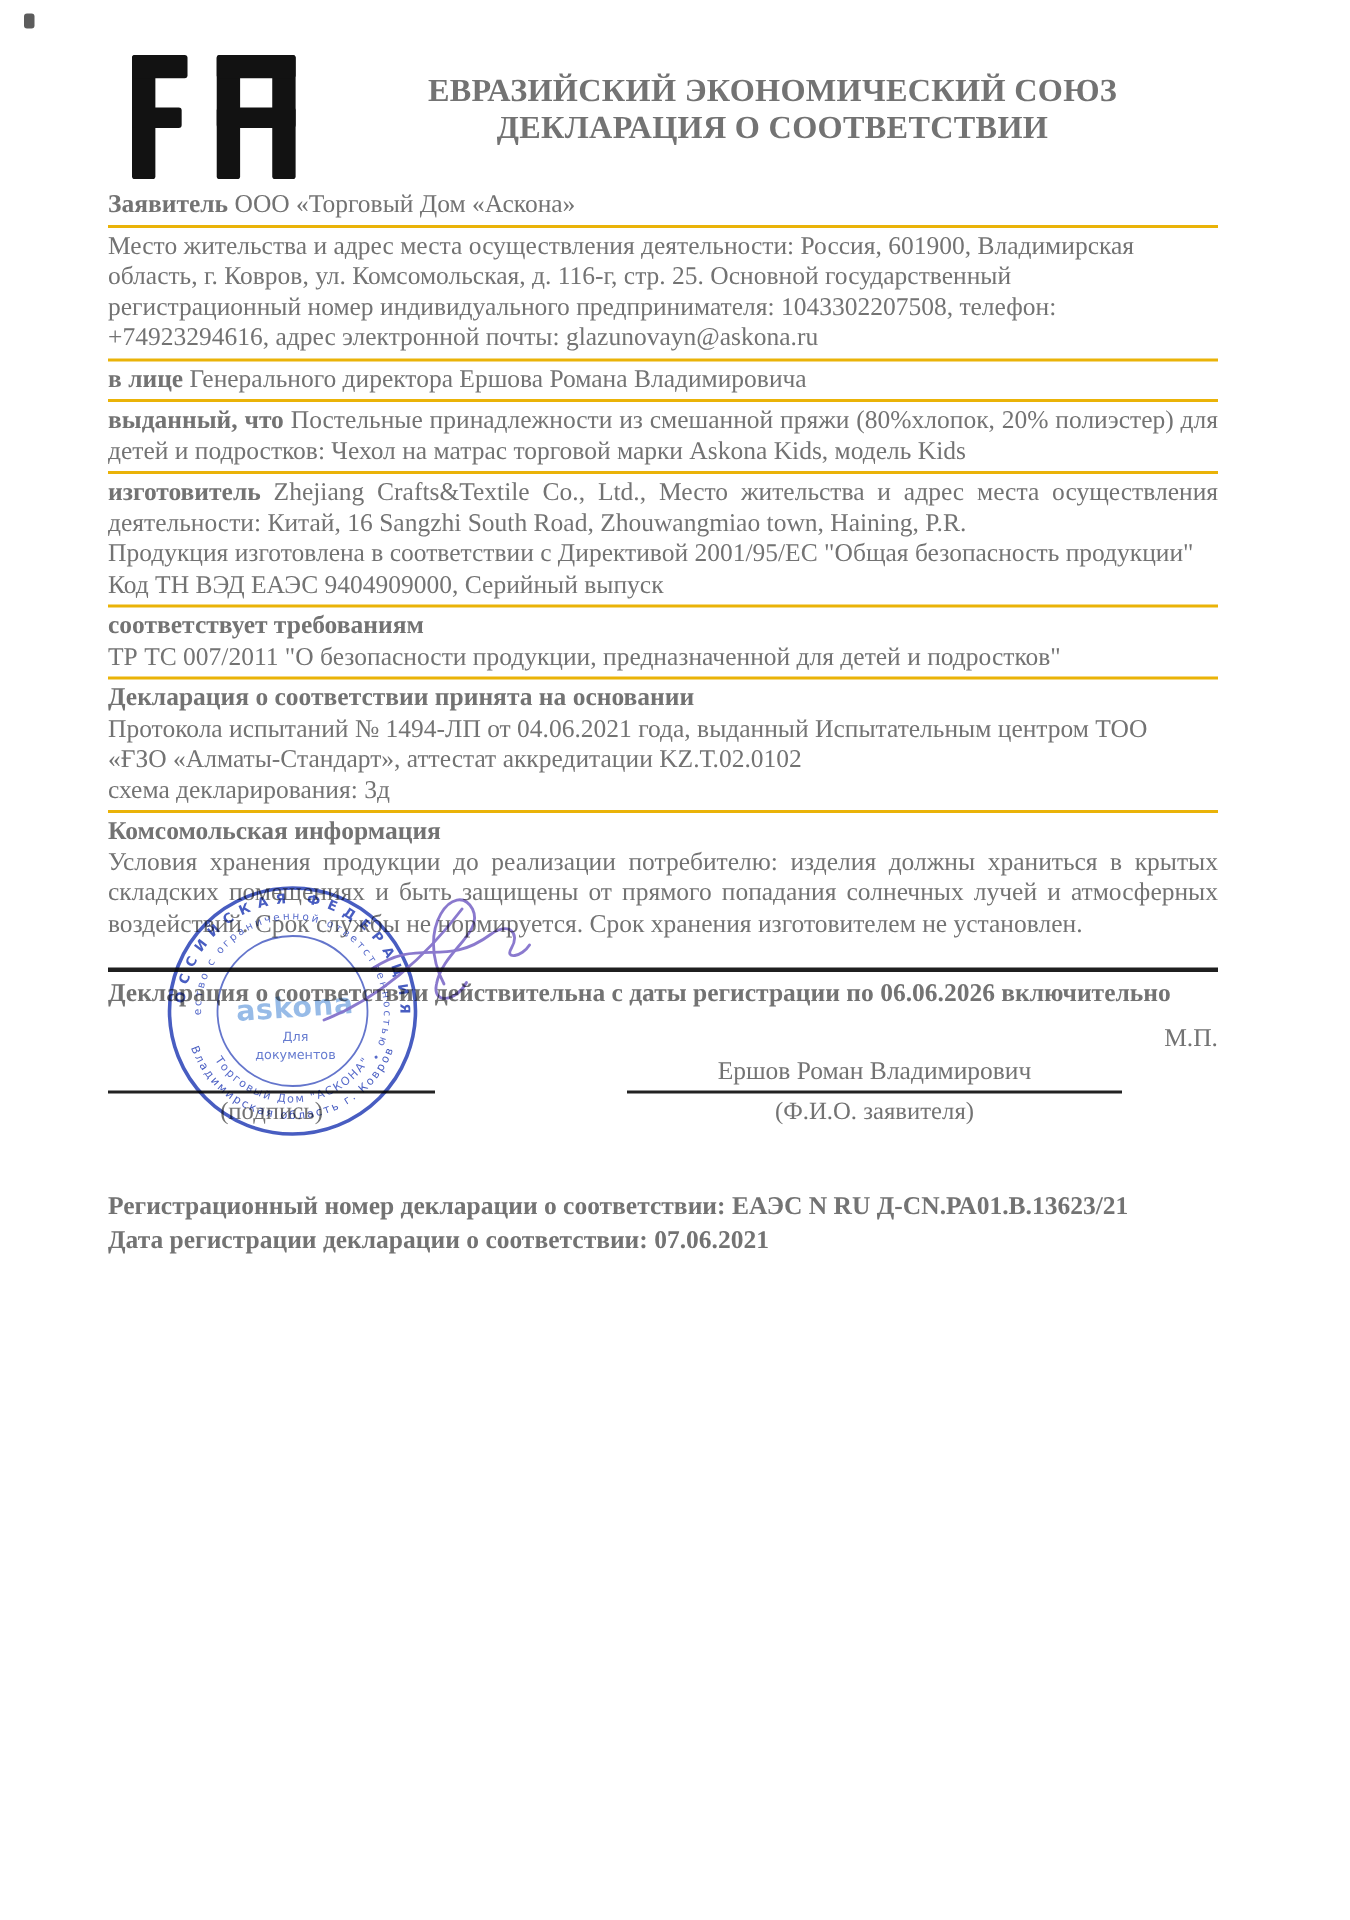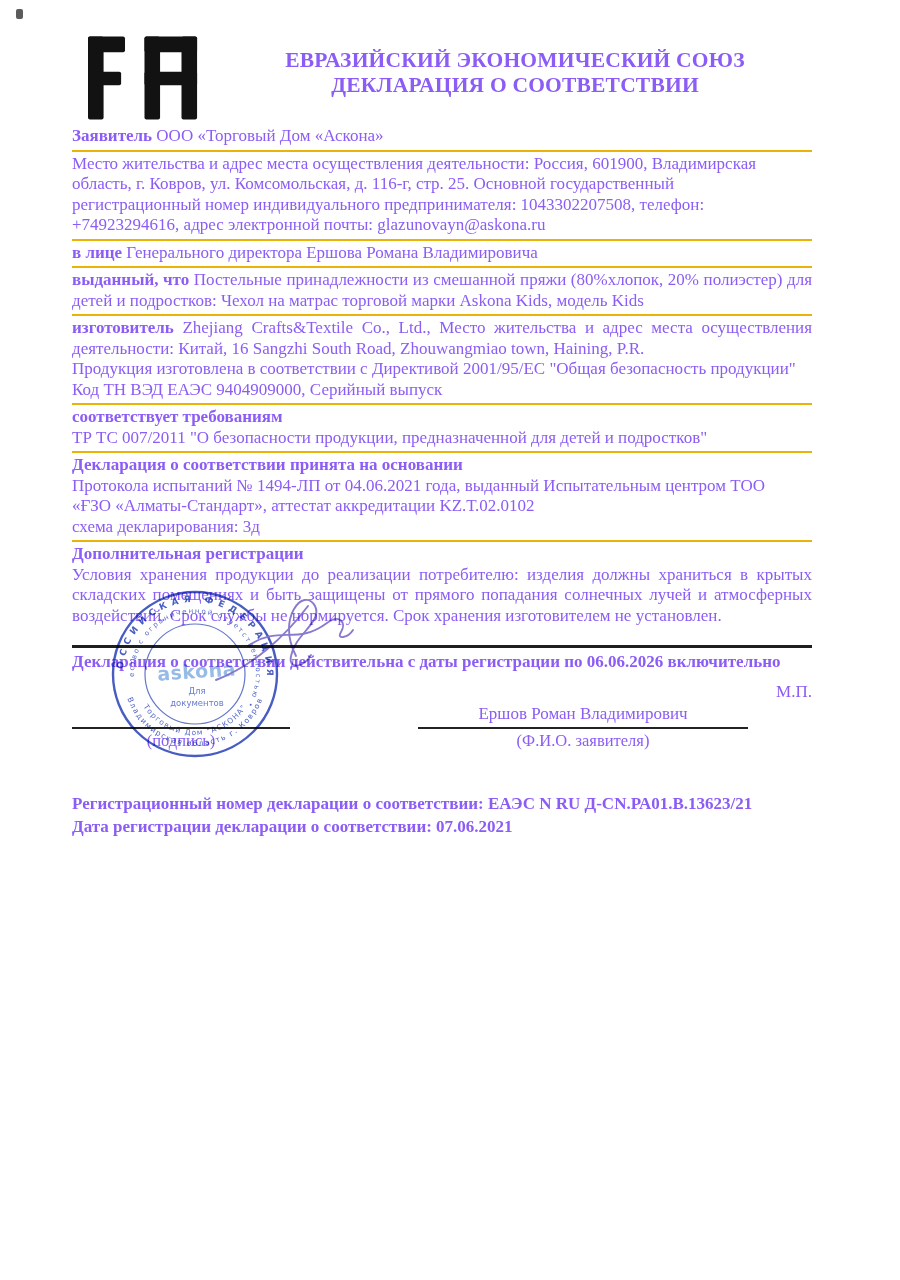--- a/index.html
+++ b/index.html
@@ -1,17 +1,17 @@
 <!DOCTYPE html>
 <html><head>
 <meta charset="utf-8">
 <style>
   html,body{margin:0;padding:0;background:#ffffff;}
   .page{position:relative;width:900px;height:1280px;background:#fff;overflow:hidden;
-        font-family:"Liberation Serif",serif;color:#8b5cf6;}
+        font-family:"Liberation Serif",serif;color:#737373;}
   .scan-dot{position:absolute;left:16px;top:9px;width:7px;height:10px;background:#3f3f3f;
         border-radius:2px;opacity:.85;}
   .doc{position:absolute;left:72px;top:36px;width:740px;font-size:17px;line-height:20.5px;}
   .hdr{display:flex;margin-bottom:4px;}
   .logo{flex:none;width:112px;height:84px;margin-left:16px;}
   .titles{flex:1;text-align:center;font-weight:bold;font-size:21.5px;line-height:25px;
         padding:12px 0 0 18px;letter-spacing:.2px;}
   .row{border-bottom:2px solid #eab308;padding:2px 0 3px;}
   .thick{border-bottom:3px solid #1f1f1f;}
   .j{text-align:justify;text-align-last:justify;}
@@ -95,21 +95,21 @@
     </div>
 
     <div class="row">
       <div><b>Декларация о соответствии принята на основании</b></div>
       <div>Протокола испытаний № 1494-ЛП от 04.06.2021 года, выданный Испытательным центром ТОО</div>
       <div>«ҒЗО «Алматы-Стандарт», аттестат аккредитации KZ.Т.02.0102</div>
       <div>схема декларирования: 3д</div>
     </div>
 
     <div class="row thick">
-      <div><b>Дополнительная регистрации</b></div>
+      <div><b>Комсомольская информация</b></div>
       <div class="j">Условия хранения продукции до реализации потребителю: изделия должны храниться в крытых</div>
       <div class="j">складских помещениях и быть защищены от прямого попадания солнечных лучей и атмосферных</div>
       <div>воздействий. Срок службы не нормируется. Срок хранения изготовителем не установлен.</div>
       <div class="gap16"></div>
     </div>
 
     <div class="validity">
       <div>Декларация о соответствии  действительна с даты регистрации по 06.06.2026 включительно</div>
       <div class="mp">М.П.</div>
     </div>

